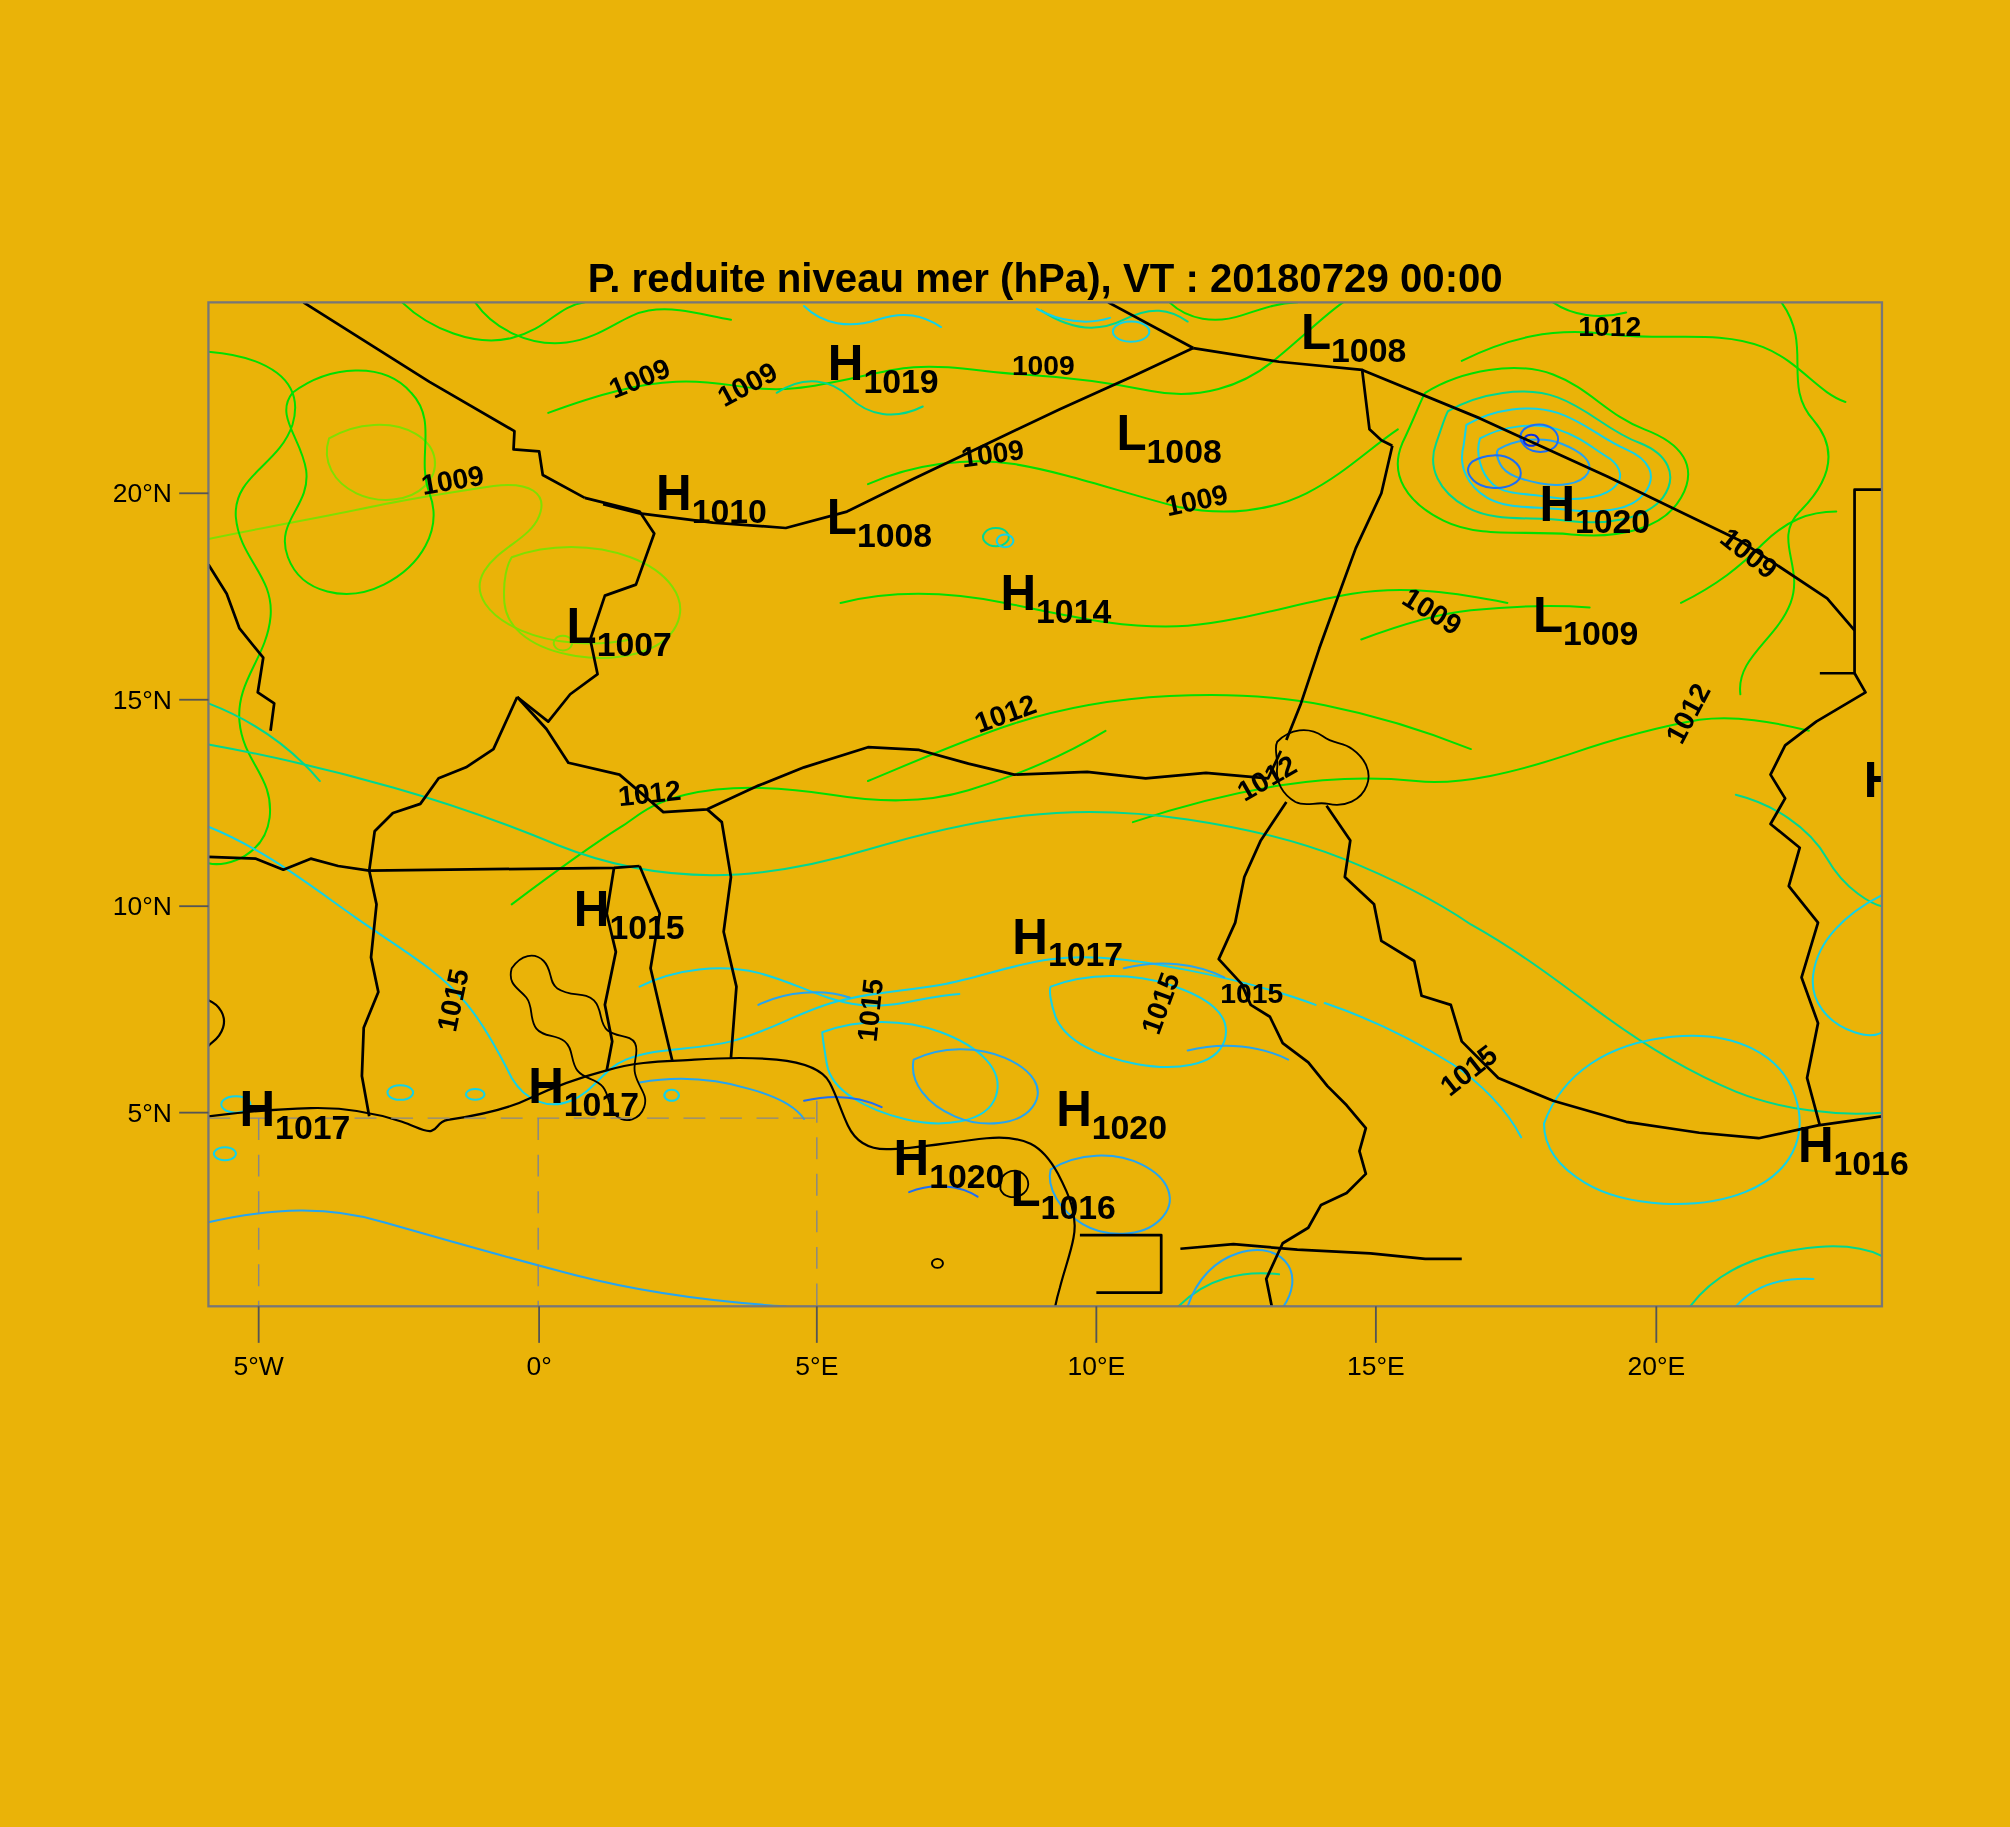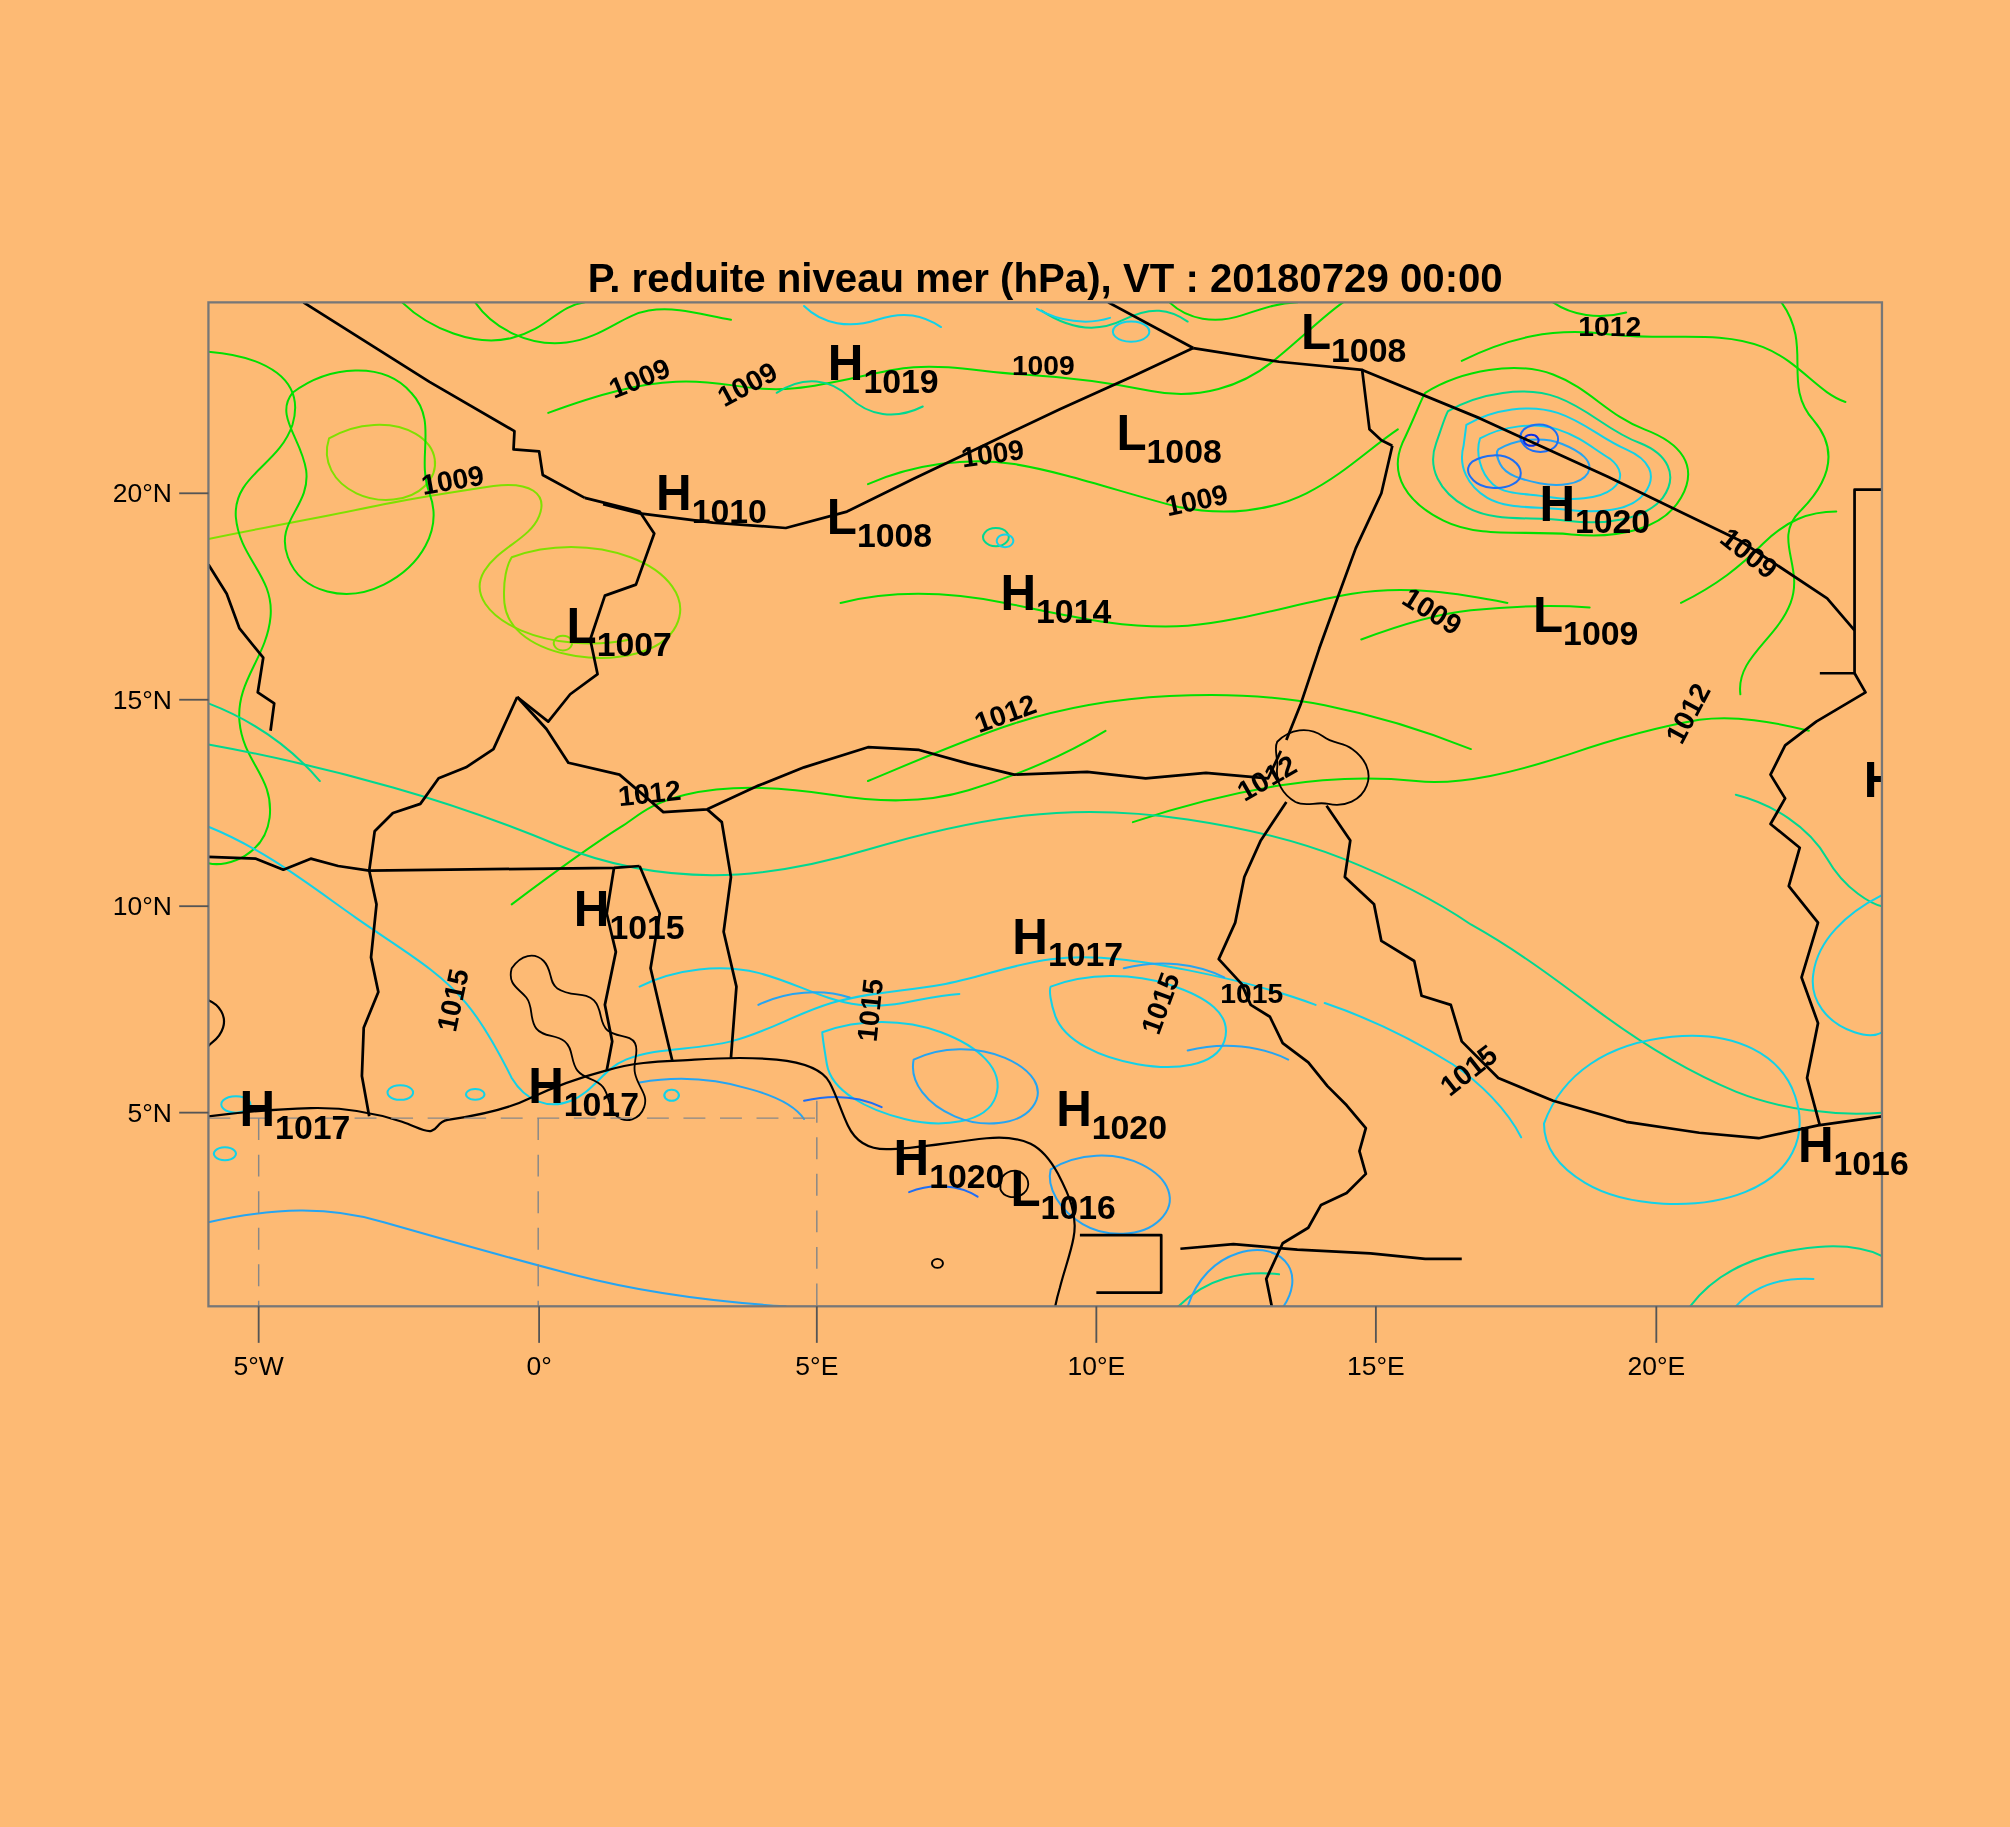--- a/index.html
+++ b/index.html
@@ -1,16 +1,16 @@
 <!DOCTYPE html>
 <html style="font-size:14.6px"><head>
 <meta charset="utf-8">
 <style>
   html,body{margin:0;padding:0;background:#ffffff;}
-  #stage{position:relative;width:2010px;height:1827px;background:#fdba74;overflow:hidden;
+  #stage{position:relative;width:2010px;height:1827px;background:#eab308;overflow:hidden;
          font-family:"Liberation Sans", sans-serif;}
   svg{position:absolute;left:0;top:0;}
   .ctr{fill:none;stroke-width:2.2;stroke-linecap:round;stroke-linejoin:round;}
   .border{fill:none;stroke:#000;stroke-width:3;stroke-linejoin:round;}
   .coast{fill:none;stroke:#000;stroke-width:2.4;stroke-linejoin:round;}
   .lake{fill:none;stroke:#000;stroke-width:2;stroke-linejoin:round;}
   .frame{fill:none;stroke:#777;stroke-width:2.5;}
   .tick{stroke:#555;stroke-width:2;}
   .grid{stroke:#888;stroke-width:1.6;stroke-dasharray:24 16;fill:none;}
   text{fill:#000;}

